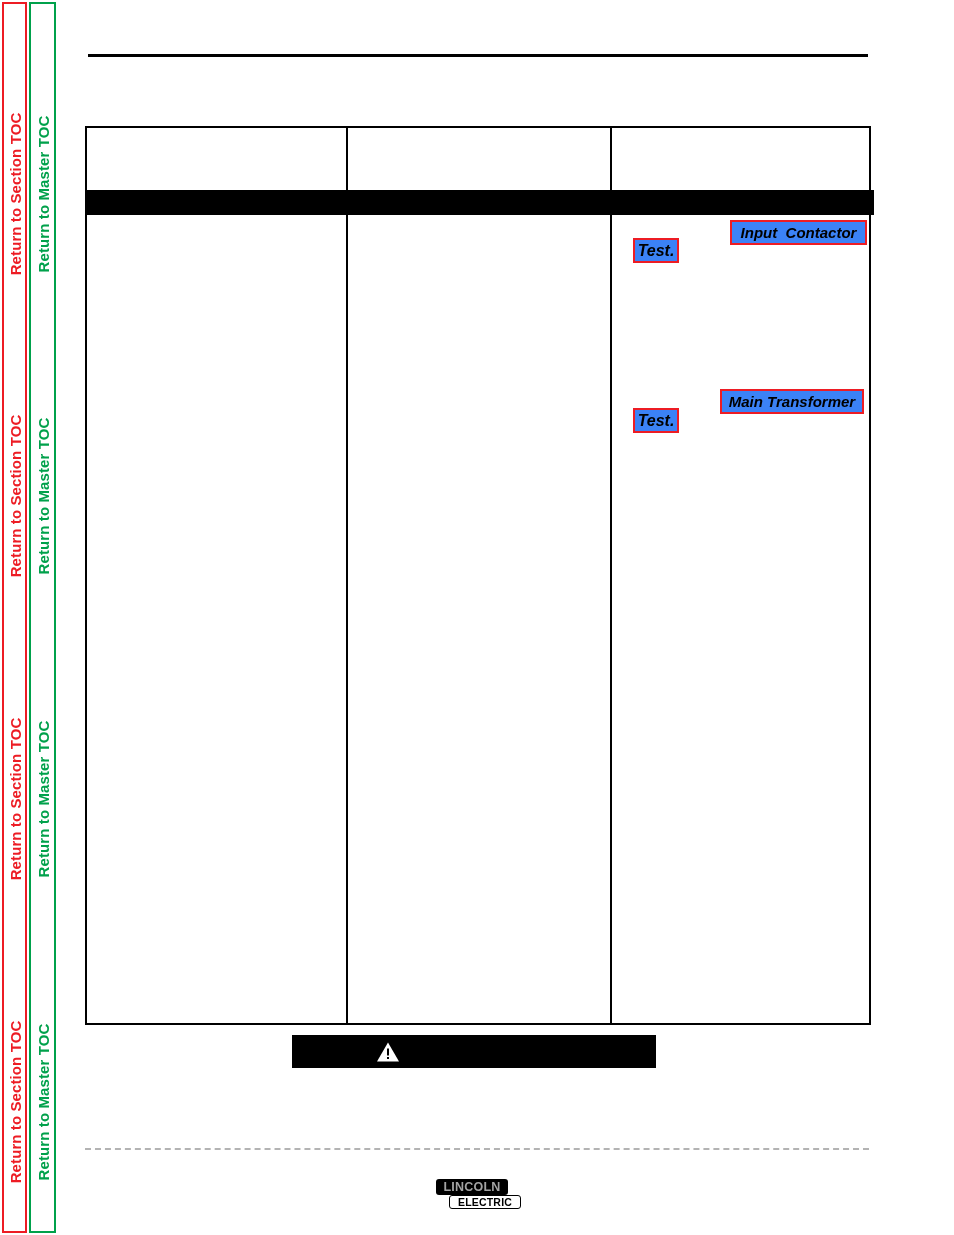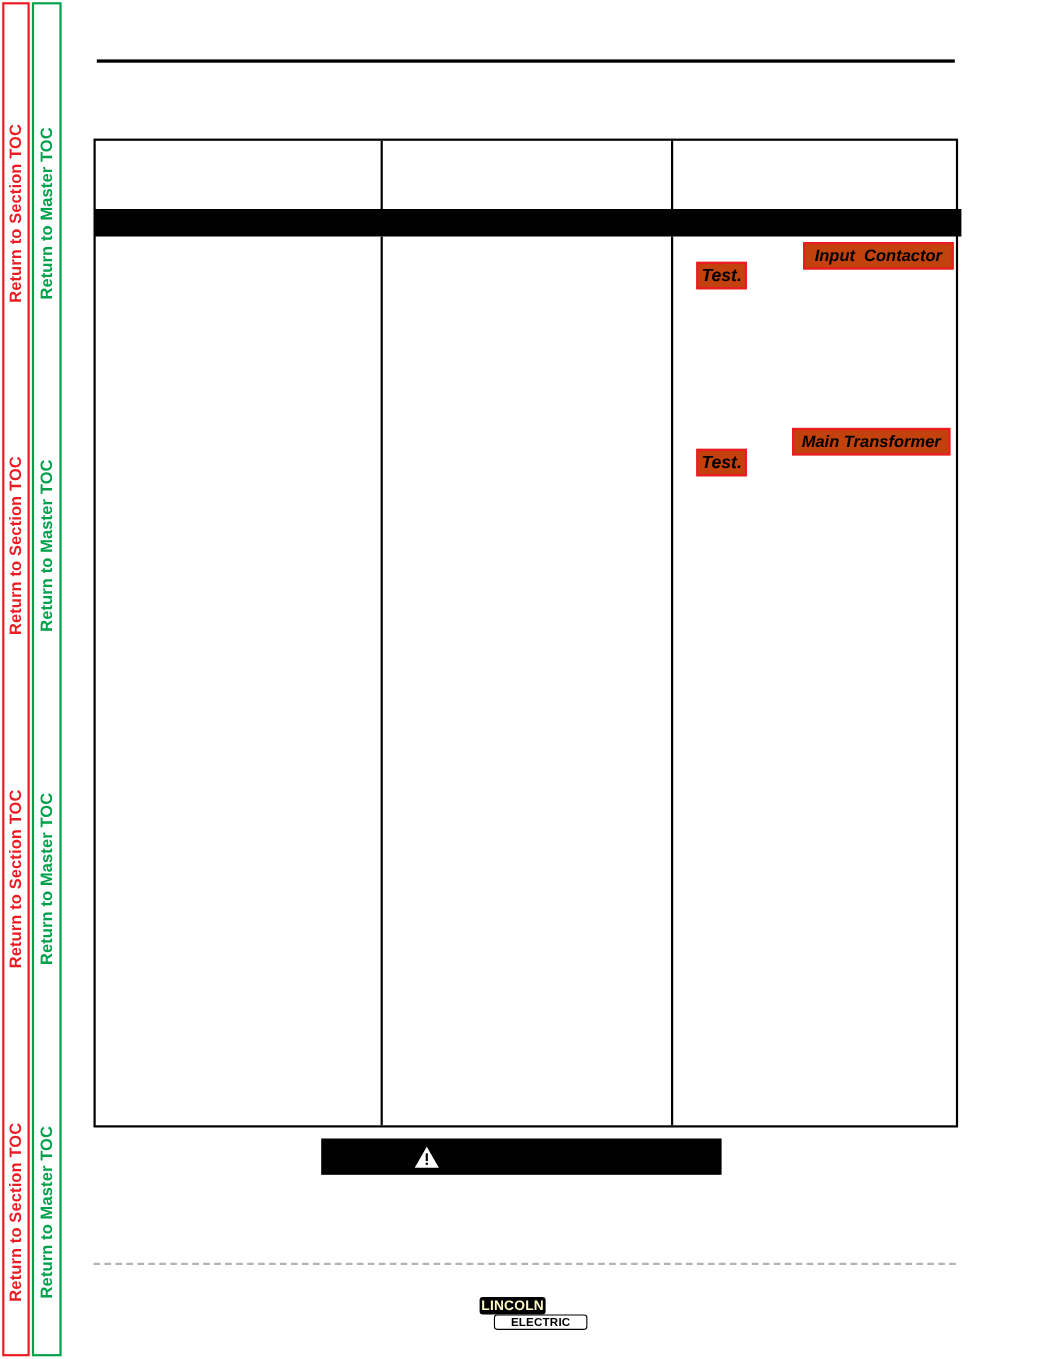--- a/index.html
+++ b/index.html
@@ -117,21 +117,21 @@
   .col-cell {
     position: absolute;
     box-sizing: border-box;
   }
 
   
   .link-box {
     position: absolute;
     box-sizing: border-box;
     border: 2px solid #ed1c24;
-    background: #c2410c;
+    background: #3b82f6;
     color: #000000;
     font-weight: bold;
     font-style: italic;
     font-size: 16px;
     line-height: 1;
     display: flex;
     align-items: center;
     justify-content: center;
     white-space: pre;
     cursor: pointer;
@@ -178,38 +178,38 @@
     position: absolute;
     left: 436px;
     top: 1179px;
     width: 86px;
     height: 31px;
   }
   .logo-top {
     position: absolute;
     left: 0;
     top: 0;
-    width: 60px;
+    width: 72px;
     height: 16px;
     background: #000000;
     border-radius: 3px;
-    color: #fef9c3;
+    color: #a3a3a3;
     font-size: 12.5px;
     font-weight: bold;
     letter-spacing: 0.2px;
     display: flex;
     align-items: center;
     justify-content: center;
     box-sizing: border-box;
   }
   .logo-bottom {
     position: absolute;
     left: 13px;
     top: 16px;
-    width: 85px;
+    width: 72px;
     height: 14px;
     background: #ffffff;
     border: 1px solid #000000;
     border-radius: 3px;
     color: #000000;
     font-size: 10.5px;
     font-weight: bold;
     letter-spacing: 0.2px;
     display: flex;
     align-items: center;

